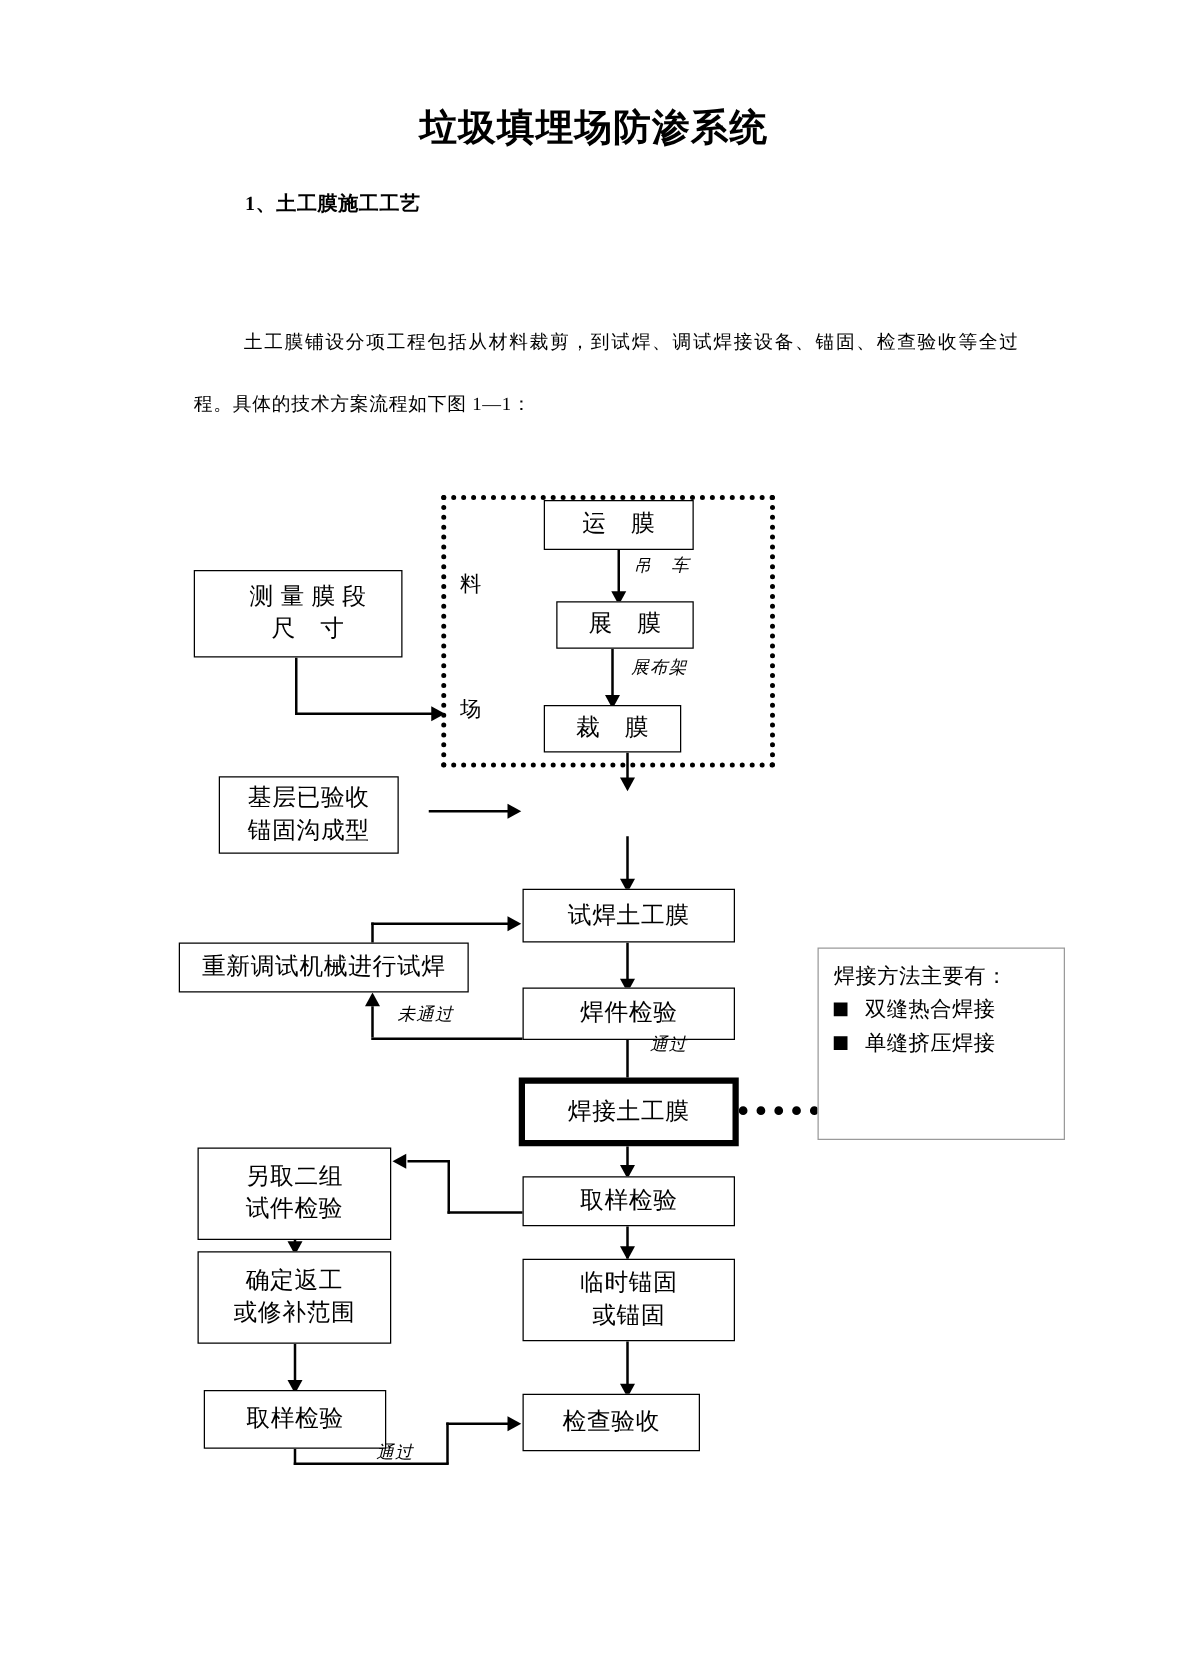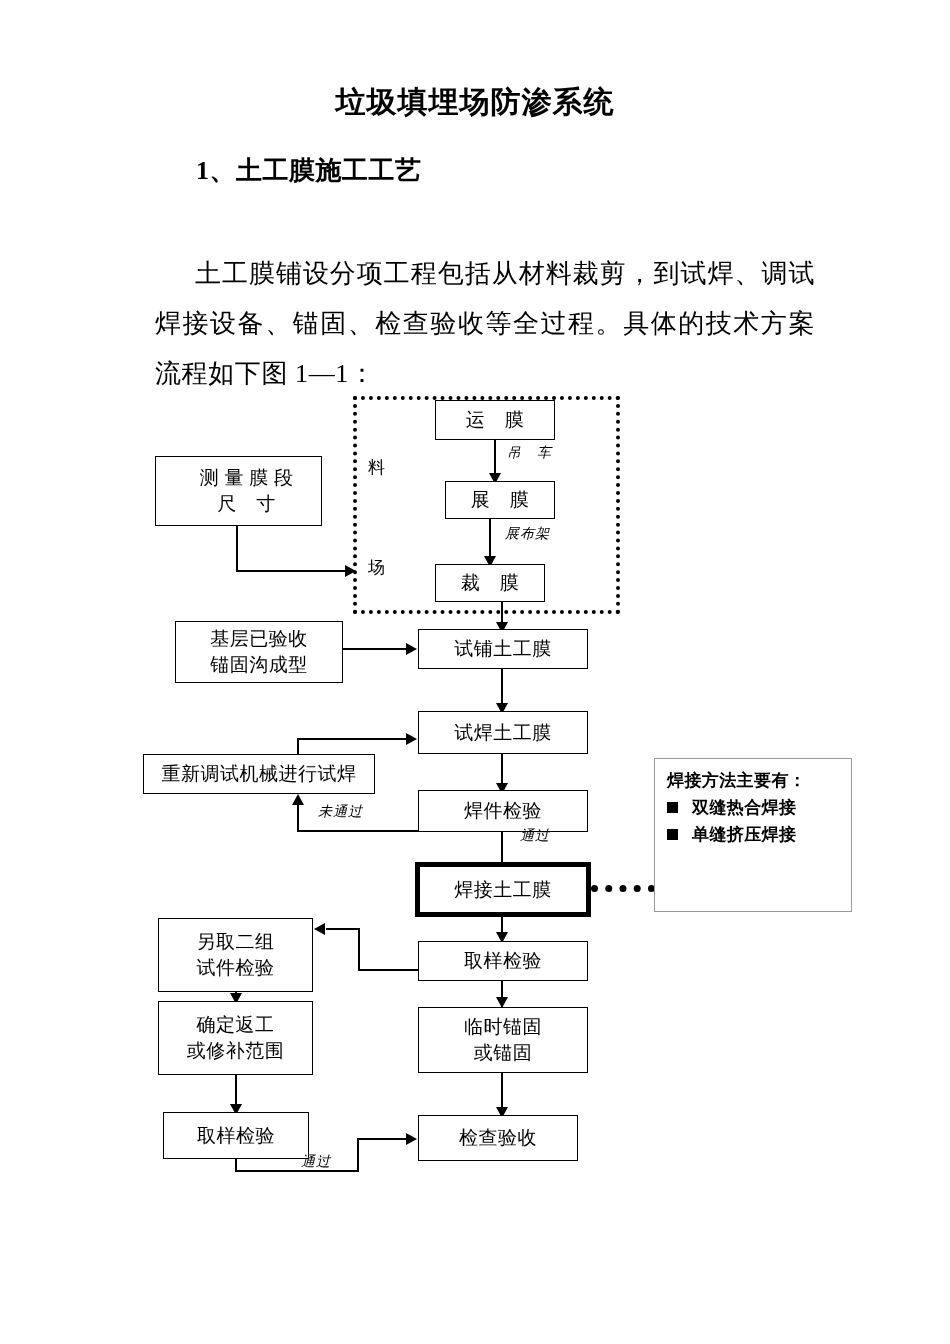--- a/index.html
+++ b/index.html
@@ -30,37 +30,37 @@
     text-align: center;
     font-size: 30px;
     font-weight: bold;
     letter-spacing: 1px;
     font-family: "DejaVu Serif", "Liberation Serif", serif;
   }
   .heading1 {
     position: absolute;
     left: 196px;
     top: 153px;
-    font-size: 26px;
+    font-size: 16px;
     font-weight: bold;
     letter-spacing: 0.5px;
   }
   .heading2 {
     position: absolute;
     left: 196px;
     top: 204px;
     font-size: 20px;
     letter-spacing: 0.5px;
   }
   .para {
     position: absolute;
     left: 155px;
     top: 249px;
     width: 660px;
-    font-size: 26px;
+    font-size: 15px;
     line-height: 50px;
     text-indent: 40px;
     text-align: justify;
     letter-spacing: 0.6px;
   }
 
   
   .fc { position: absolute; left: 0; top: 0; width: 950px; height: 1344px; }
 
   .node {
@@ -206,30 +206,27 @@
       <span class="ln">尺　寸</span>
     </div>
 
     <div class="vline" style="left:236px; top:526px; height:46px;"></div>
     <div class="hline" style="left:236px; top:570px; width:112px;"></div>
     <div class="arrow-right" style="left:345px; top:565px;"></div>
 
     <div class="vline" style="left:501px; top:602px; height:27px;"></div>
     <div class="arrow-down" style="left:496px; top:622px;"></div>
 
-    <div class="node" style="left:175px; top:621px; width:168px; height:62px;">
+    <div class="node" style="left:175px; top:621px; width:144px; height:62px;">
       <span class="ln">基层已验收</span>
       <span class="ln">锚固沟成型</span>
     </div>
     <div class="hline" style="left:343px; top:648px; width:66px;"></div>
     <div class="arrow-right" style="left:406px; top:643px;"></div>
 
-    <div class="node" style="left:418px; top:629px; width:170px; height:40px;">
-      <span class="ln">试铺土工膜</span>
-    </div>
     <div class="vline" style="left:501px; top:669px; height:40px;"></div>
     <div class="arrow-down" style="left:496px; top:703px;"></div>
 
     <div class="node" style="left:418px; top:711px; width:170px; height:43px;">
       <span class="ln">试焊土工膜</span>
     </div>
     <div class="vline" style="left:501px; top:754px; height:35px;"></div>
     <div class="arrow-down" style="left:496px; top:783px;"></div>
 
     <div class="node" style="left:143px; top:754px; width:232px; height:40px;">
@@ -252,21 +249,21 @@
     <div class="vline" style="left:501px; top:832px; height:38px;"></div>
     <div class="arrow-down" style="left:496px; top:864px;"></div>
     <div class="edge-label" style="left:520px; top:827px;">通过</div>
 
     <div class="node bold-node" style="left:415px; top:862px; width:176px; height:55px;">
       <span class="ln">焊接土工膜</span>
     </div>
 
     <div class="dotted-connector" style="left:591px; top:885px; width:64px;"></div>
 
-    <div class="note-box" style="left:654px; top:758px; width:198px; height:154px;font-weight:bold;">
+    <div class="note-box" style="left:654px; top:758px; width:198px; height:154px;">
       <div class="nb-line">
         <span>焊接方法主要有：</span>
       </div>
       <div class="nb-line">
         <span class="nb-bullet"></span>
         <span>双缝热合焊接</span>
       </div>
       <div class="nb-line">
         <span class="nb-bullet"></span>
         <span>单缝挤压焊接</span>
@@ -313,18 +310,18 @@
       <span class="ln">取样检验</span>
     </div>
 
     <div class="vline" style="left:235px; top:1159px; height:13px;"></div>
     <div class="hline" style="left:235px; top:1170px; width:124px;"></div>
     <div class="vline" style="left:357px; top:1138px; height:33px;"></div>
     <div class="hline" style="left:357px; top:1138px; width:53px;"></div>
     <div class="arrow-right" style="left:406px; top:1133px;"></div>
     <div class="edge-label" style="left:301px; top:1153px;">通过</div>
 
-    <div class="node" style="left:418px; top:1115px; width:160px; height:46px;">
+    <div class="node" style="left:418px; top:1115px; width:142px; height:46px;">
       <span class="ln">检查验收</span>
     </div>
 
   </div>
 </div>
 
 </body></html>

